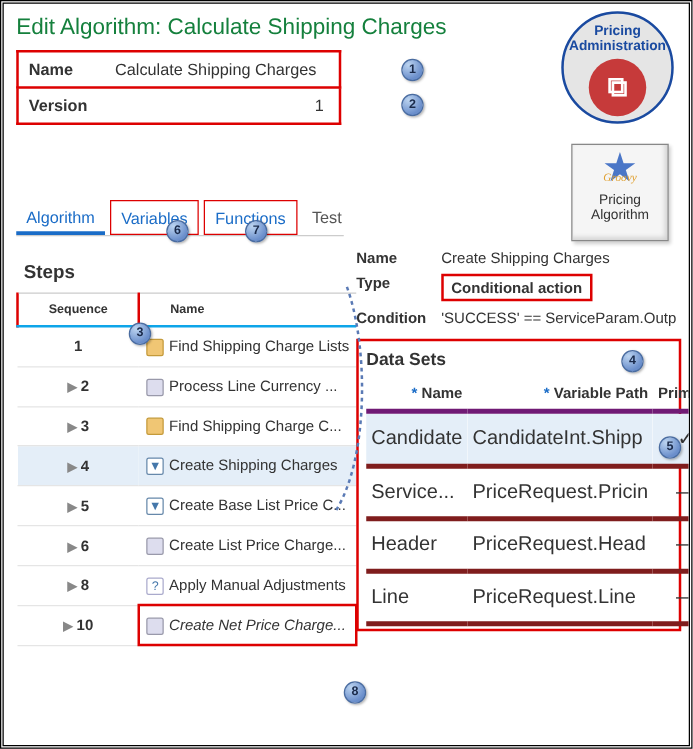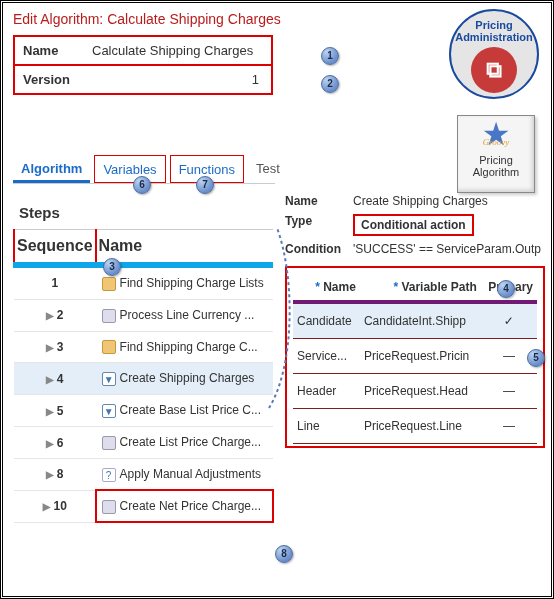--- a/index.html
+++ b/index.html
@@ -8,24 +8,24 @@
     font-size: 12px;
     color: #333;
     width: 554px;
     height: 599px;
     border: 3px double #000;
     position: relative;
     background: #fff;
     overflow: hidden;
   }
   .page-title {
-    font-size: 14px;
+    font-size: 18px;
     font-weight: normal;
     padding: 8px 10px 4px 10px;
-    color: #b91c1c;
+    color: #15803d;
   }
   .info-table {
     margin: 4px 10px;
     width: 260px;
     border-collapse: collapse;
   }
   .info-table td {
     padding: 6px 8px;
     font-size: 13px;
   }
@@ -105,21 +105,21 @@
     width: 262px;
   }
   .tab {
     padding: 6px 8px 4px;
     font-size: 13px;
     color: #555;
     cursor: pointer;
   }
   .tab.active {
     color: #1a6cc7;
-    font-weight: bold;
+    font-weight: normal;
     border-bottom: 3px solid #1a6cc7;
   }
   .tab.boxed {
     border: 1px solid #d00;
     color: #1a6cc7;
   }
   .panel-body {
     display: flex;
     margin-top: 10px;
     height: 360px;
@@ -132,37 +132,37 @@
     font-size: 15px;
     font-weight: bold;
     padding: 10px 0 8px 6px;
   }
   .steps-table {
     width: 260px;
     border-collapse: collapse;
   }
   .steps-table th {
     text-align: left;
-    padding: 7px 2px;
+    padding: 7px 24px;
     border-top: 1px solid #ccc;
-    border-bottom: 6px solid #0ea5e9;
-    font-size: 16px;
+    border-bottom: 2px solid #0ea5e9;
+    font-size: 10px;
   }
   .th-seq { width: 78px; border: 2px solid #d00; }
   .steps-table td {
     padding: 8px 6px;
     border-bottom: 1px solid #e5e5e5;
     font-size: 12px;
     white-space: nowrap;
     overflow: hidden;
   }
   .td-seq { text-align: center; font-weight: bold; width: 78px; }
   .expand-caret { color: #888; margin-right: 3px; font-size: 10px; }
   .row-selected { background: #e4eef8; }
-  .row-boxed td:last-child { outline: 2px solid #d00; outline-offset: -1px; }
+  .row-boxed td:last-child { outline: 2px solid #d00; outline-offset: -1px; font-style: italic; }
   .step-icon {
     display: inline-block;
     width: 14px; height: 14px;
     vertical-align: middle;
     margin-right: 4px;
     border-radius: 2px;
     text-align: center;
     line-height: 14px;
     font-size: 10px;
   }
@@ -215,22 +215,22 @@
   .ds-table { width: 100%; border-collapse: collapse; }
   .ds-table th {
     text-align: right;
     padding: 6px 4px;
     border-bottom: 4px solid #701a75;
     font-size: 12px;
   }
   .req { color: #1a6cc7; font-weight: bold; }
   .ds-table td {
     padding: 10px 4px;
-    border-bottom: 1px solid #7f1d1d;
-    font-size: 12px;
+    border-bottom: 4px solid #7f1d1d;
+    font-size: 16px;
     white-space: nowrap;
     overflow: hidden;
   }
   .ds-row-sel { background:#e4eef8; }
   .swoosh {
     position: absolute;
     left: 264px;
     top: 223px;
     width: 30px;
     height: 184px;
@@ -331,20 +331,21 @@
     <div class="details-kv">
       <div class="k">Name</div>
       <div class="v">Create Shipping Charges</div>
       <div class="k">Type</div>
       <div class="v"><span class="type-box">Conditional action</span></div>
       <div class="k">Condition</div>
       <div class="v cond-v">'SUCCESS' == ServiceParam.Outp</div>
     </div>
 
     <div class="datasets">
+      <div class="ds-title">Data Sets</div>
       <table class="ds-table">
         <tbody>
             <tr>
           <th><span class="req">* </span><span>Name</span></th>
           <th><span class="req">* </span><span>Variable Path</span></th>
           <th>Primary</th>
         </tr>
         <tr class="ds-row-sel">
           <td>Candidate</td>
           <td>CandidateInt.Shipp</td>

